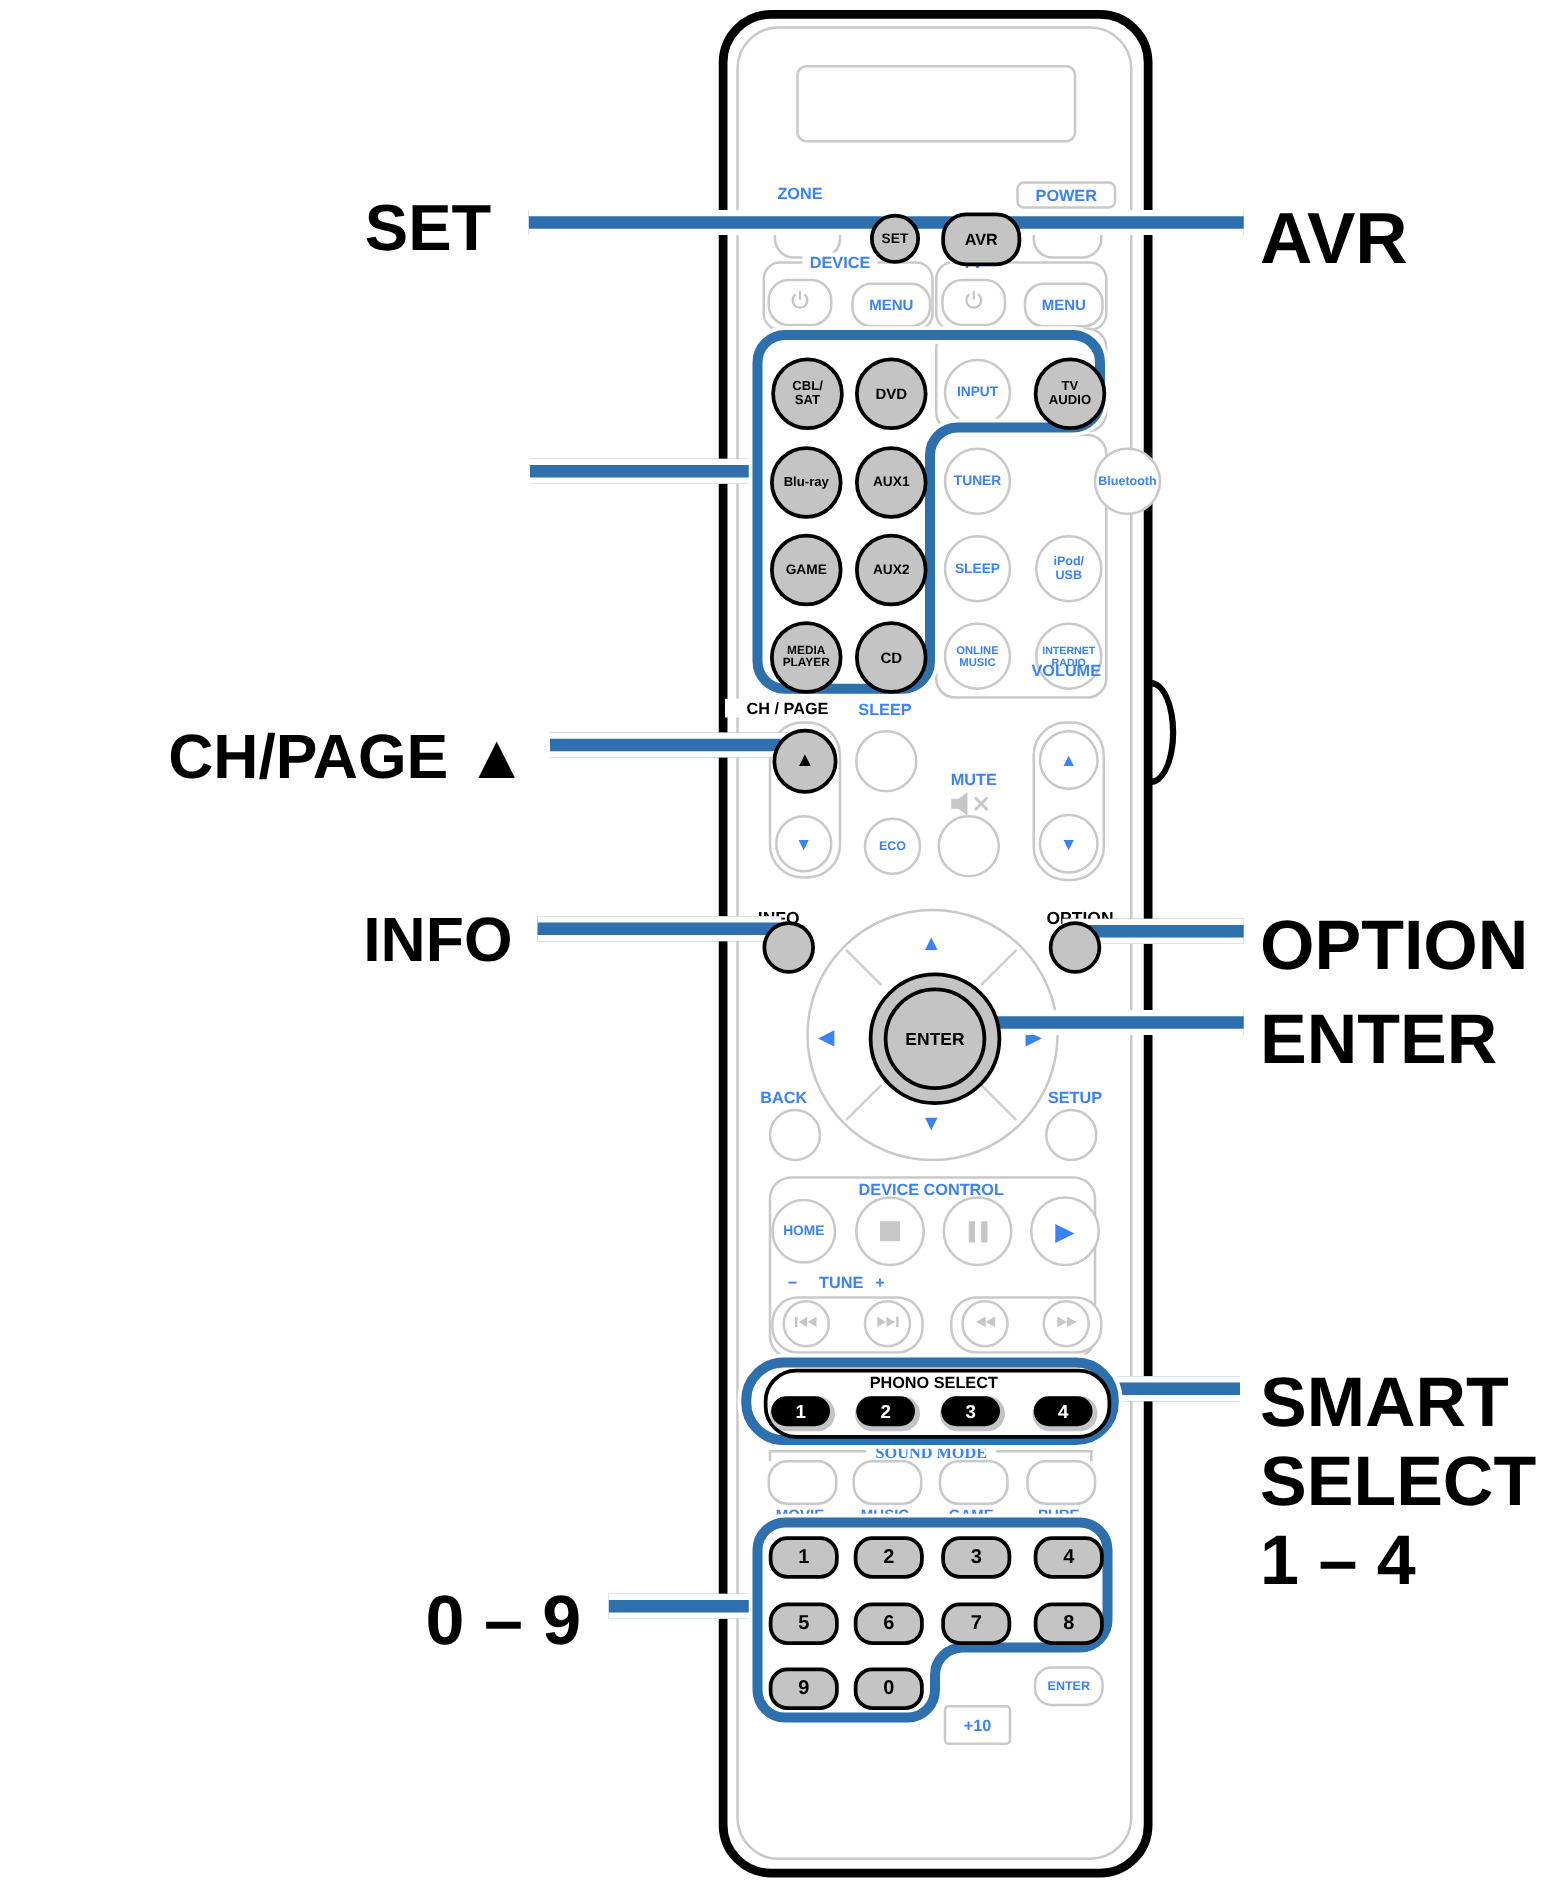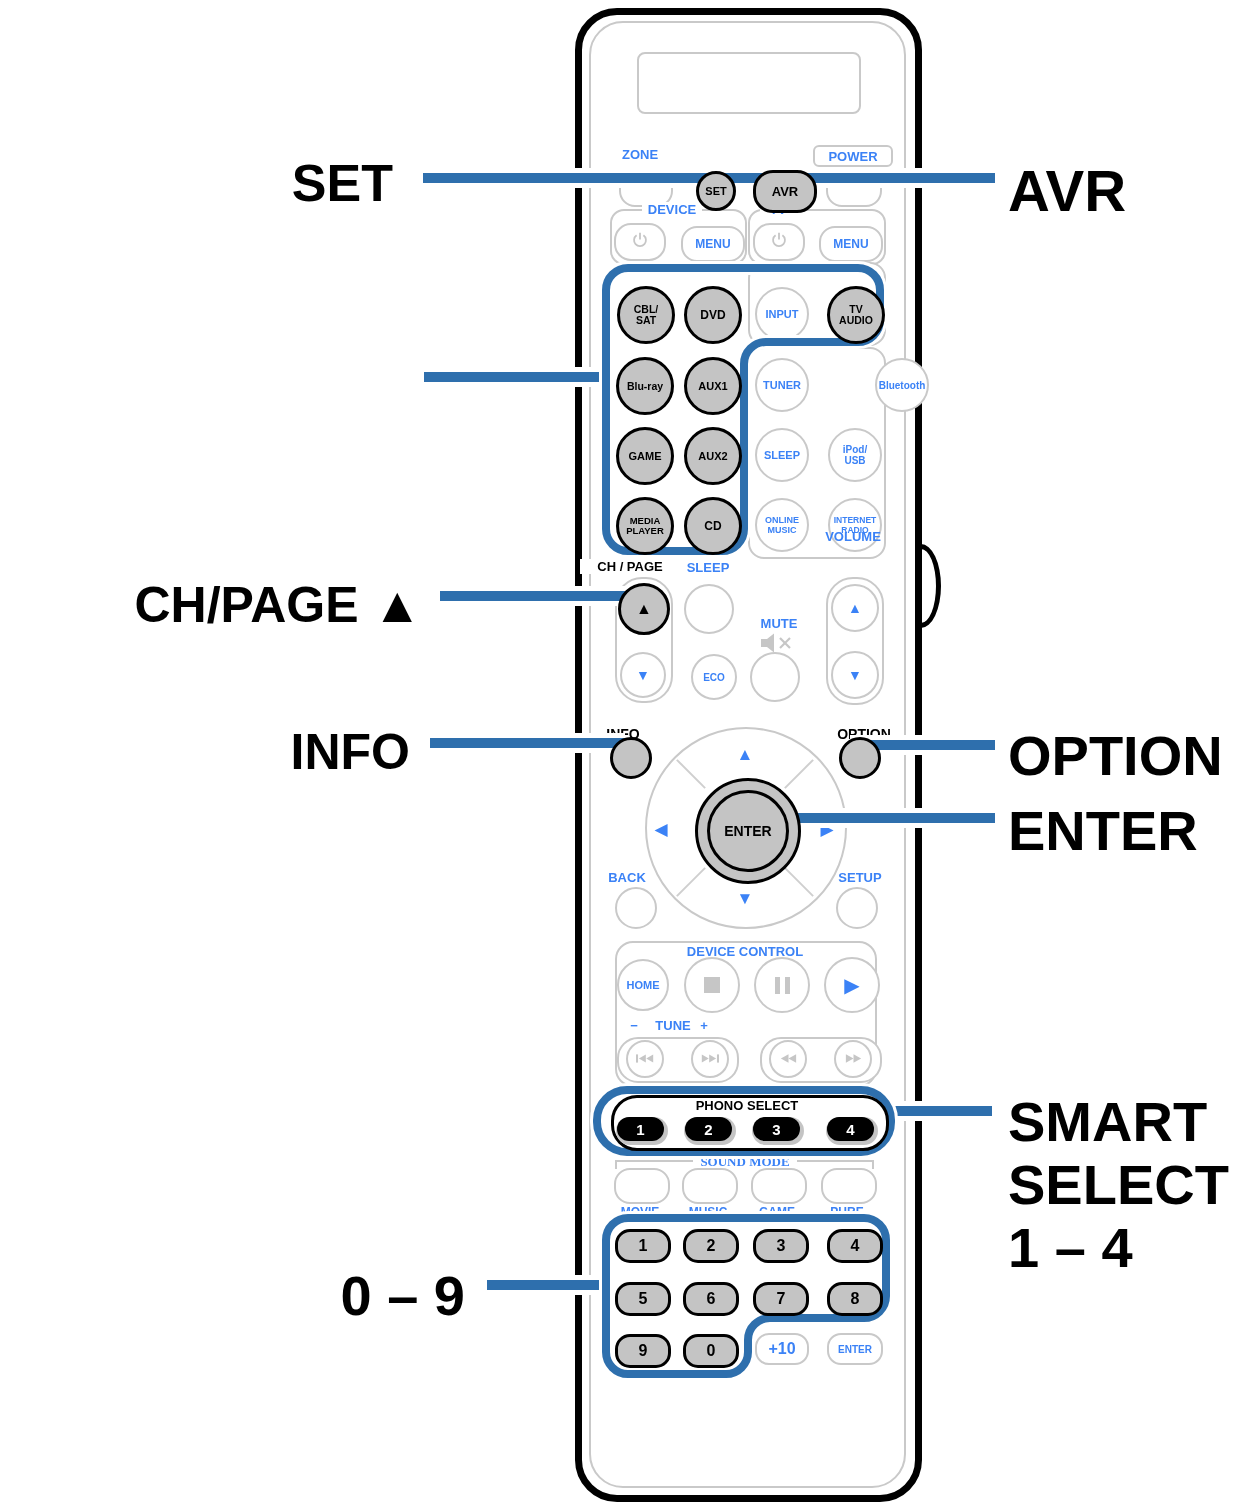--- a/index.html
+++ b/index.html
@@ -171,21 +171,21 @@
     <div class="abs seclbl lt ctr" style="left:680px;top:1154px;width:130px;font-family:Liberation Serif, serif;">SOUND MODE</div>
     <div class="abs b2" style="left:614px;top:1168px;width:52px;height:32px;border-radius:16px;"></div>
     <div class="abs b2" style="left:682px;top:1168px;width:52px;height:32px;border-radius:16px;"></div>
     <div class="abs b2" style="left:751px;top:1168px;width:52px;height:32px;border-radius:16px;"></div>
     <div class="abs b2" style="left:821px;top:1168px;width:52px;height:32px;border-radius:16px;"></div>
     <div class="abs seclbl lt ctr" style="left:612px;top:1205px;width:56px;font-size:12px;">MOVIE</div>
     <div class="abs seclbl lt ctr" style="left:680px;top:1205px;width:56px;font-size:12px;">MUSIC</div>
     <div class="abs seclbl lt ctr" style="left:749px;top:1205px;width:56px;font-size:12px;">GAME</div>
     <div class="abs seclbl lt ctr" style="left:819px;top:1205px;width:56px;font-size:12px;">PURE</div>
 
-    <div class="abs b2 ctr lt bold" style="left:755px;top:1333px;width:50px;height:28px;border-radius:14px;font-size:16px;">+10</div>
+    <div class="abs b2 ctr lt bold" style="left:755px;top:1364px;width:50px;height:28px;border-radius:4px;font-size:13px;">+10</div>
     <div class="abs b2 ctr lt bold" style="left:827px;top:1333px;width:52px;height:28px;border-radius:14px;font-size:10px;">ENTER</div>
   </div>
 
   <div class="abs line z2" style="left:423px;top:168px;width:572px;"></div>
   <div class="abs line z2" style="left:424px;top:367px;width:186px;"></div>
   <div class="abs line z2" style="left:440px;top:586px;width:192px;"></div>
   <div class="abs line z2" style="left:430px;top:733px;width:195px;"></div>
   <div class="abs line z2" style="left:850px;top:735px;width:145px;"></div>
   <div class="abs line z2" style="left:755px;top:808px;width:240px;"></div>
   <div class="abs line z2" style="left:884px;top:1101px;width:108px;"></div>

